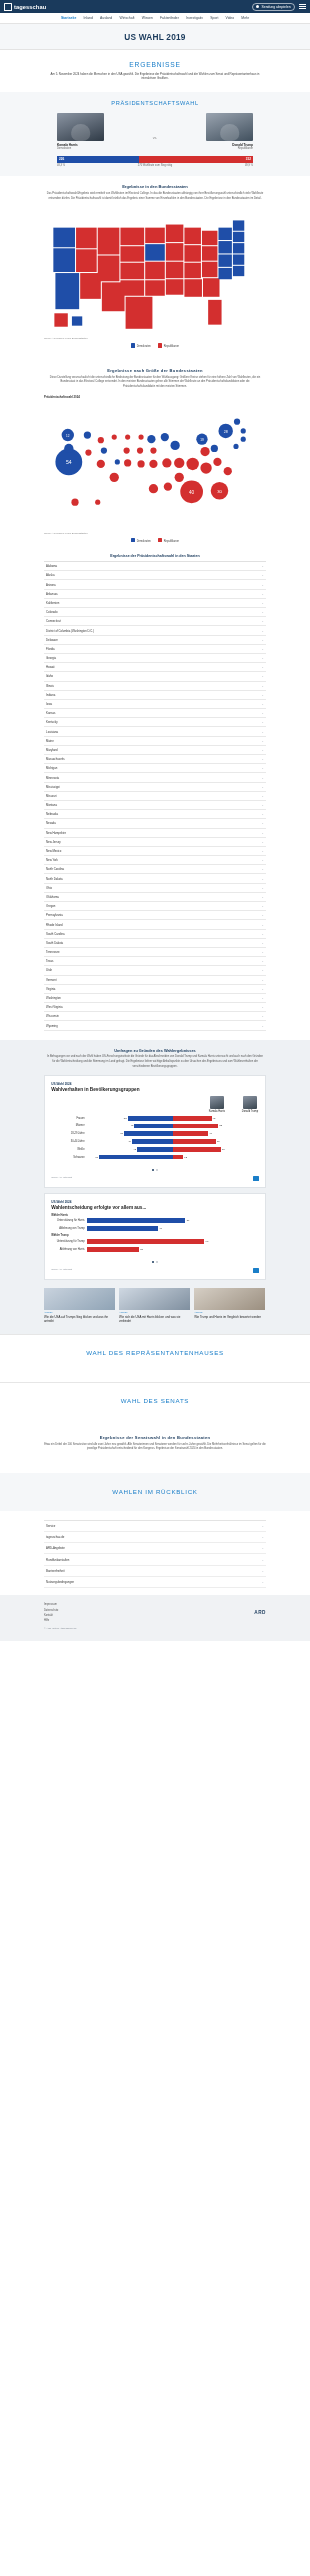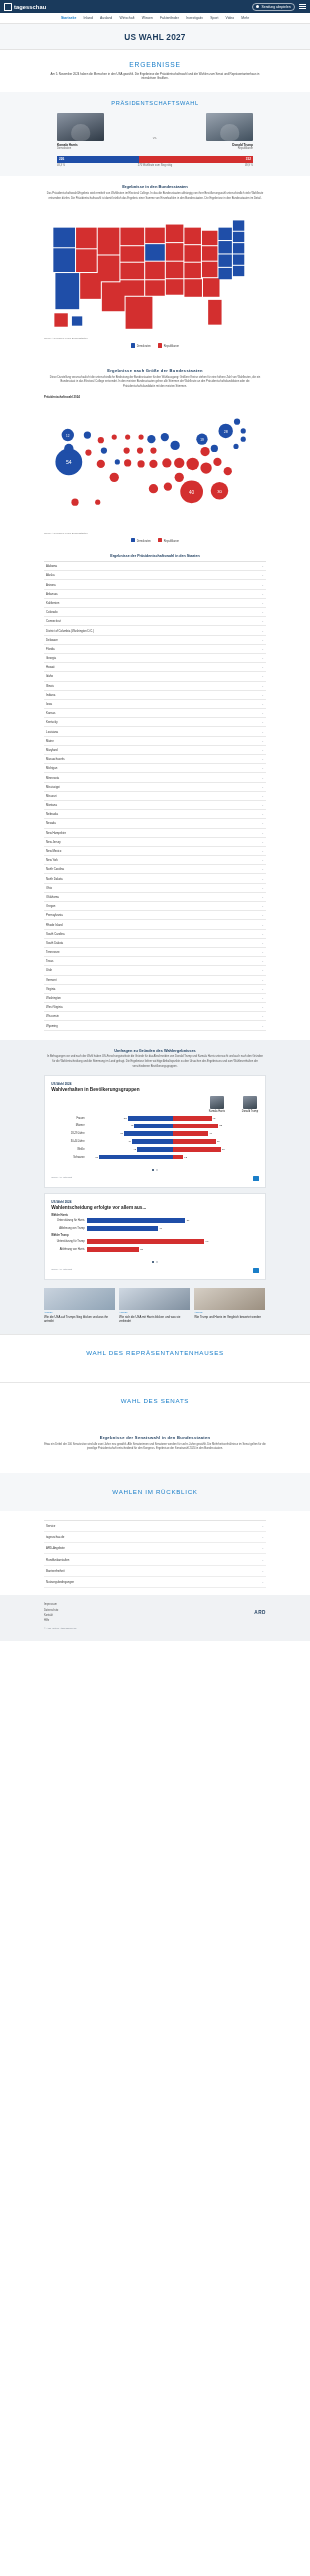--- a/index.html
+++ b/index.html
@@ -259,21 +259,21 @@
   <span class="nav-item">Wirtschaft</span>
   <span class="nav-item">Wissen</span>
   <span class="nav-item">Faktenfinder</span>
   <span class="nav-item">Investigativ</span>
   <span class="nav-item">Sport</span>
   <span class="nav-item">Video</span>
   <span class="nav-item">Mehr</span>
 </div>
 
 <div class="headline-band">
-  <h1>US WAHL 2027</h1>
+  <h1>US WAHL 2019</h1>
 </div>
 
 <div class="section-title-band">
   <h2>ERGEBNISSE</h2>
   <p class="intro-text">Am 5. November 2024 haben die Menschen in den USA gewählt. Die Ergebnisse der Präsidentschaftswahl und der Wahlen zum Senat und Repräsentantenhaus in interaktiven Grafiken.</p>
 </div>
 
 <div class="pres-block">
   <h3>PRÄSIDENTSCHAFTSWAHL</h3>
   <div class="candidates">

